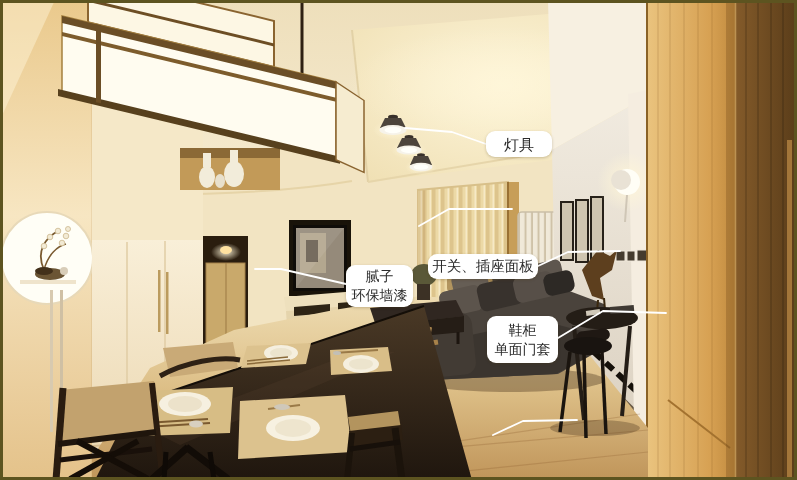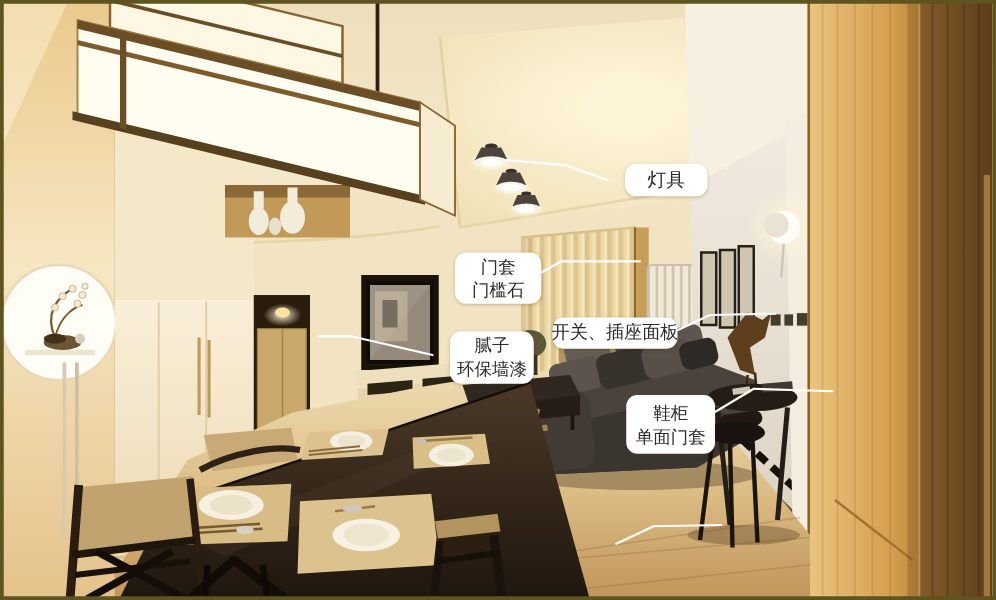--- a/index.html
+++ b/index.html
@@ -15,21 +15,20 @@
           stroke-linecap:round;stroke-linejoin:round;}
   .callout{
     position:absolute;z-index:3;
     background:var(--label-background,#ffffff);
     color:var(--label-text,#2b2b2b);
     border-radius:9px;
     display:flex;flex-direction:column;align-items:center;justify-content:center;
     font-size:15px;line-height:19px;
     box-shadow:0 1px 3px rgba(70,50,10,.25);
     white-space:nowrap;
-    margin-left:14px;
   }
   .callout.two{font-size:14px;}
 </style>
 </head>
 <body>
 
 <div class="stage">
 
 <svg class="scene" width="797" height="480" viewBox="0 0 797 480">
   <defs>
@@ -402,25 +401,21 @@
   <polyline class="leader" points="620,251 568,252 538,266"></polyline>
   <polyline class="leader" points="255,269 281,269 346,284"></polyline>
   <polyline class="leader" points="666,313 603,311 558,338"></polyline>
   <polyline class="leader" points="577,420 523,421 493,435"></polyline>
   <rect class="frame" x="1.5" y="1.5" width="794" height="477" fill="none" stroke-width="3"></rect>
 </svg>
 
 <div class="callout" style="left:486px;top:131px;width:66px;height:26px">
   <span>灯具</span>
 </div>
-<div class="callout two" style="left:350px;top:202px;width:69px;height:41px">
-  <span>门套</span>
-  <span>门槛石</span>
-</div>
-<div class="callout" style="left:428px;top:254px;width:100px;height:25px;font-size:14.5px">
+<div class="callout" style="left:428px;top:254px;width:110px;height:25px;font-size:14.5px">
   <span>开关、插座面板</span>
 </div>
 <div class="callout two" style="left:487px;top:316px;width:71px;height:47px">
   <span>鞋柜</span>
   <span>单面门套</span>
 </div>
 <div class="callout two" style="left:346px;top:265px;width:67px;height:42px">
   <span>腻子</span>
   <span>环保墙漆</span>
 </div>

